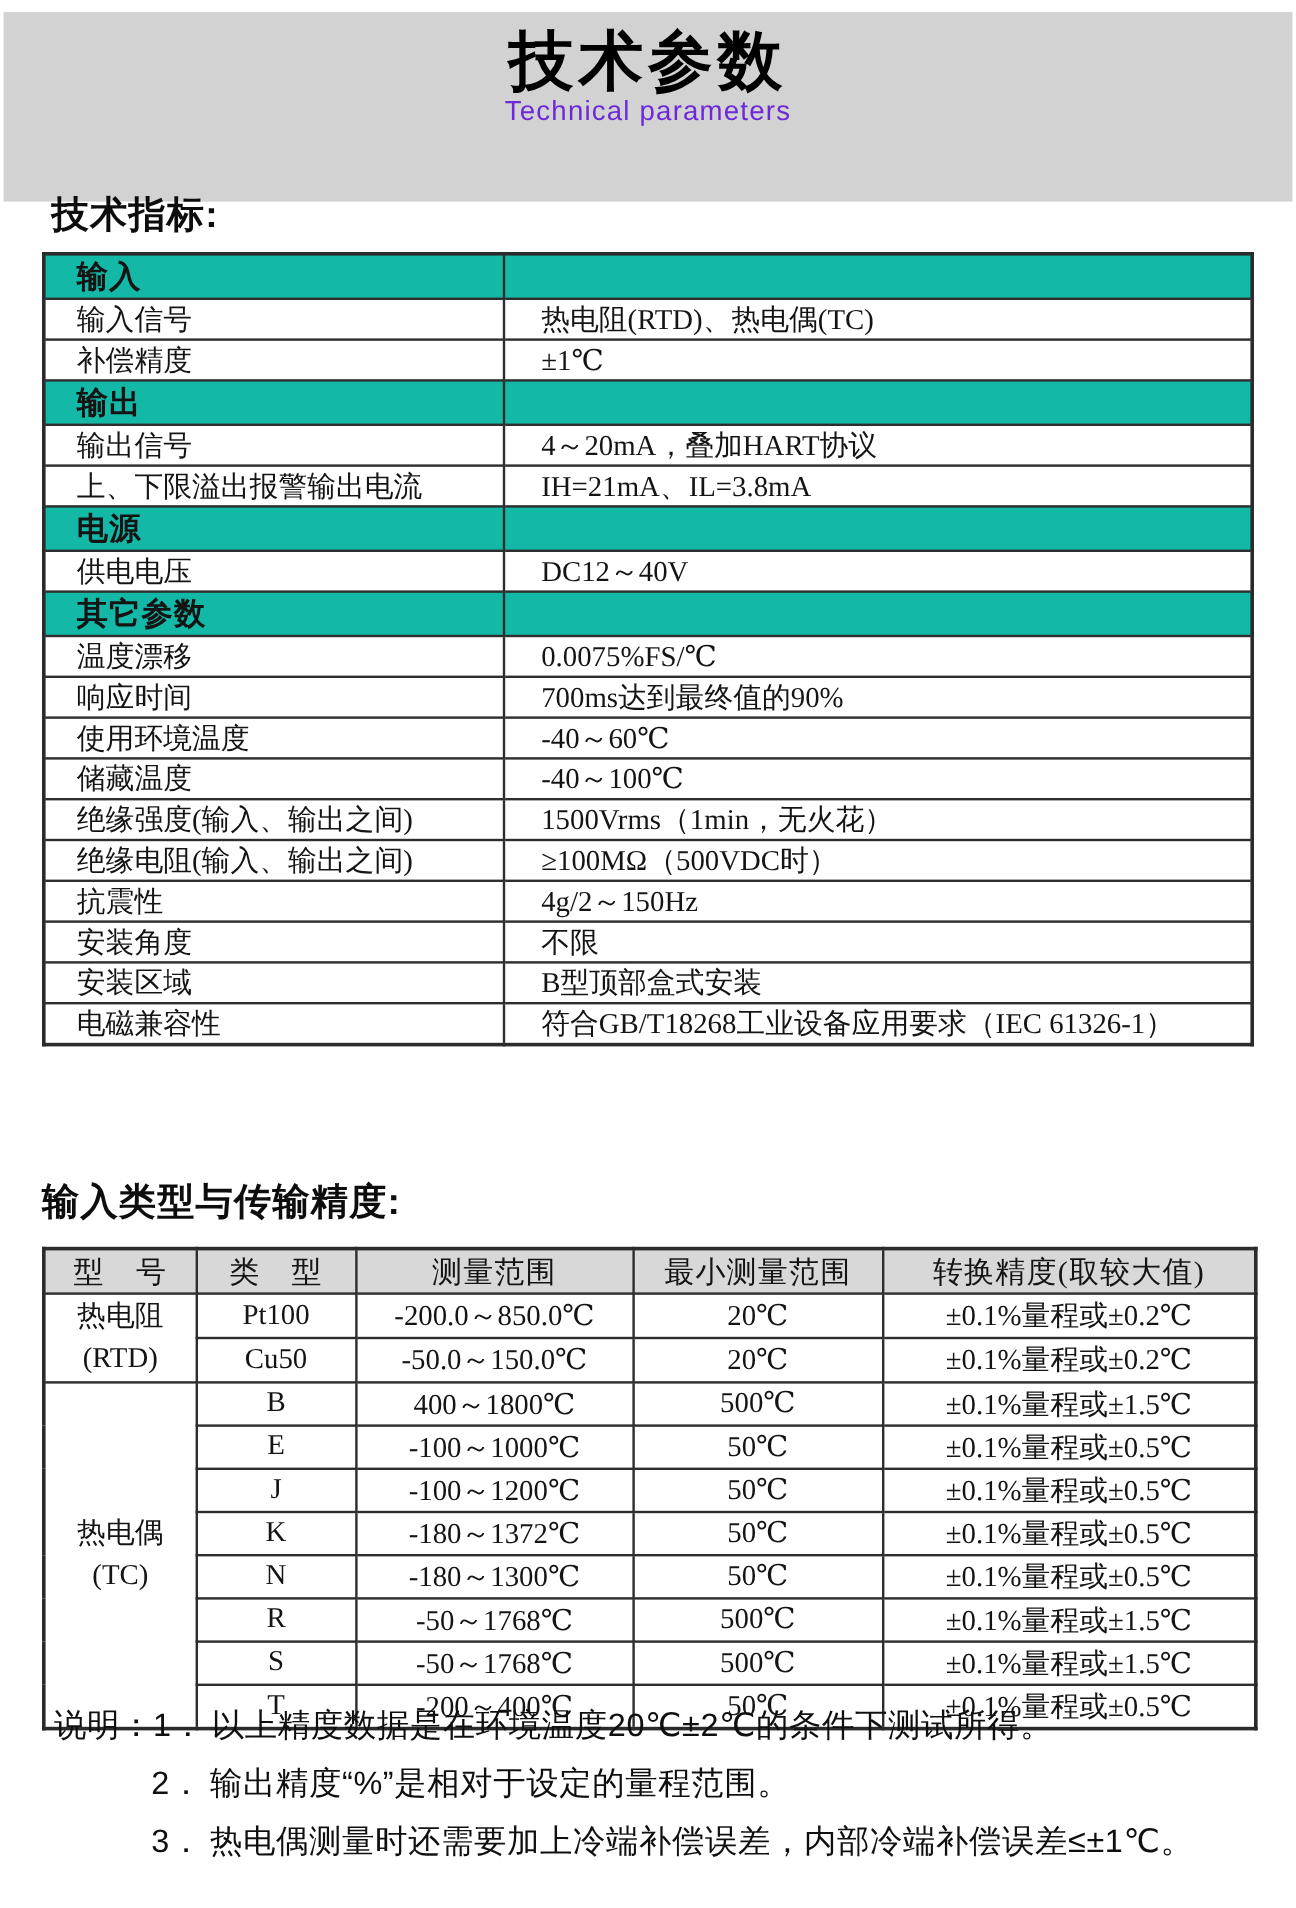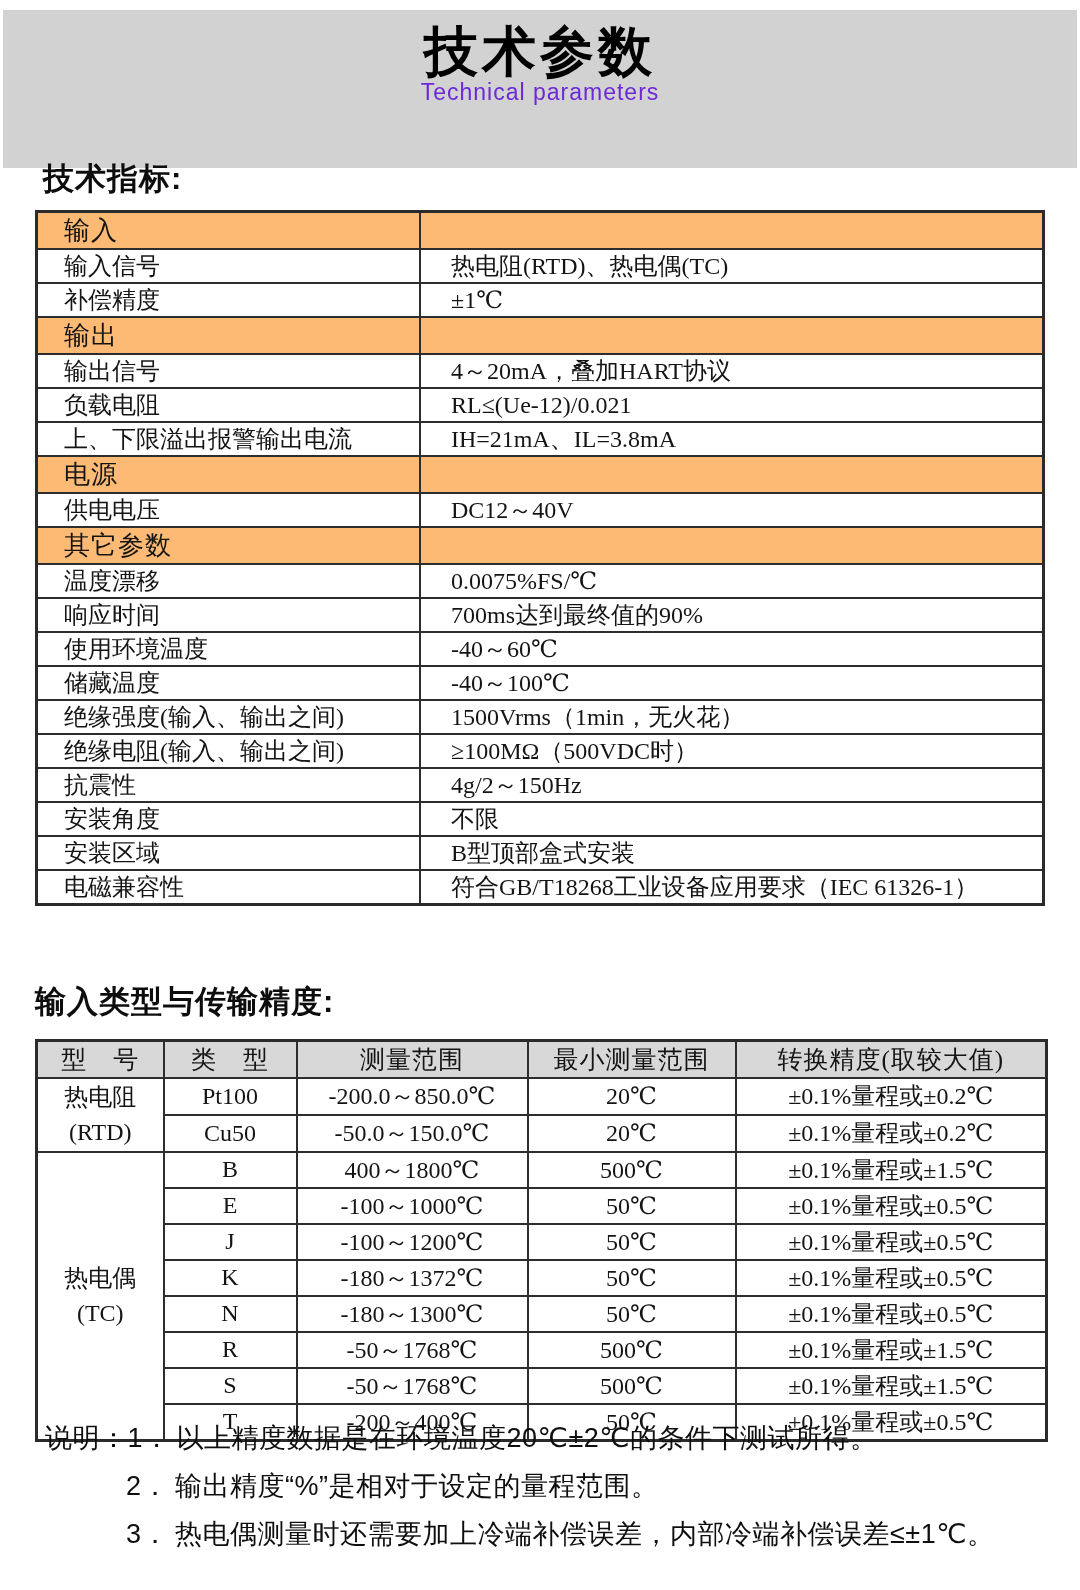--- a/index.html
+++ b/index.html
@@ -37,21 +37,21 @@
   
   #spec-table{
     position:absolute;left:35px;top:210px;width:1010px;
     border:3px solid #2b2b2b;
     font-family:"Liberation Serif","DejaVu Serif",serif;
   }
   #spec-table td{height:31px;font-size:24px;background:#fff;}
   #spec-table td.c1{width:355px;padding:0 0 0 26px;}
   #spec-table td.c2{padding:0 0 0 30px;}
   #spec-table tr.section td{
-    background:#fdba74;font-weight:normal;font-size:26px;letter-spacing:1px;
+    background:#14b8a6;font-weight:bold;font-size:26px;letter-spacing:1px;
   }
   
   #io-table{
     position:absolute;left:35px;top:1039px;width:1010px;
     border:3px solid #2b2b2b;
     font-family:"Liberation Serif","DejaVu Serif",serif;
     text-align:center;
   }
   #io-table th{
     height:32px;background:#d8d8d8;font-weight:normal;font-size:25px;
@@ -95,24 +95,20 @@
           <td class="c1">补偿精度</td>
           <td class="c2">±1℃</td>
         </tr>
         <tr class="section">
           <td class="c1">输出</td>
           <td class="c2"></td>
         </tr>
         <tr class="data">
           <td class="c1">输出信号</td>
           <td class="c2">4～20mA，叠加HART协议</td>
-        </tr>
-        <tr class="data">
-          <td class="c1">负载电阻</td>
-          <td class="c2">RL≤(Ue-12)/0.021</td>
         </tr>
         <tr class="data">
           <td class="c1">上、下限溢出报警输出电流</td>
           <td class="c2">IH=21mA、IL=3.8mA</td>
         </tr>
         <tr class="section">
           <td class="c1">电源</td>
           <td class="c2"></td>
         </tr>
         <tr class="data">

